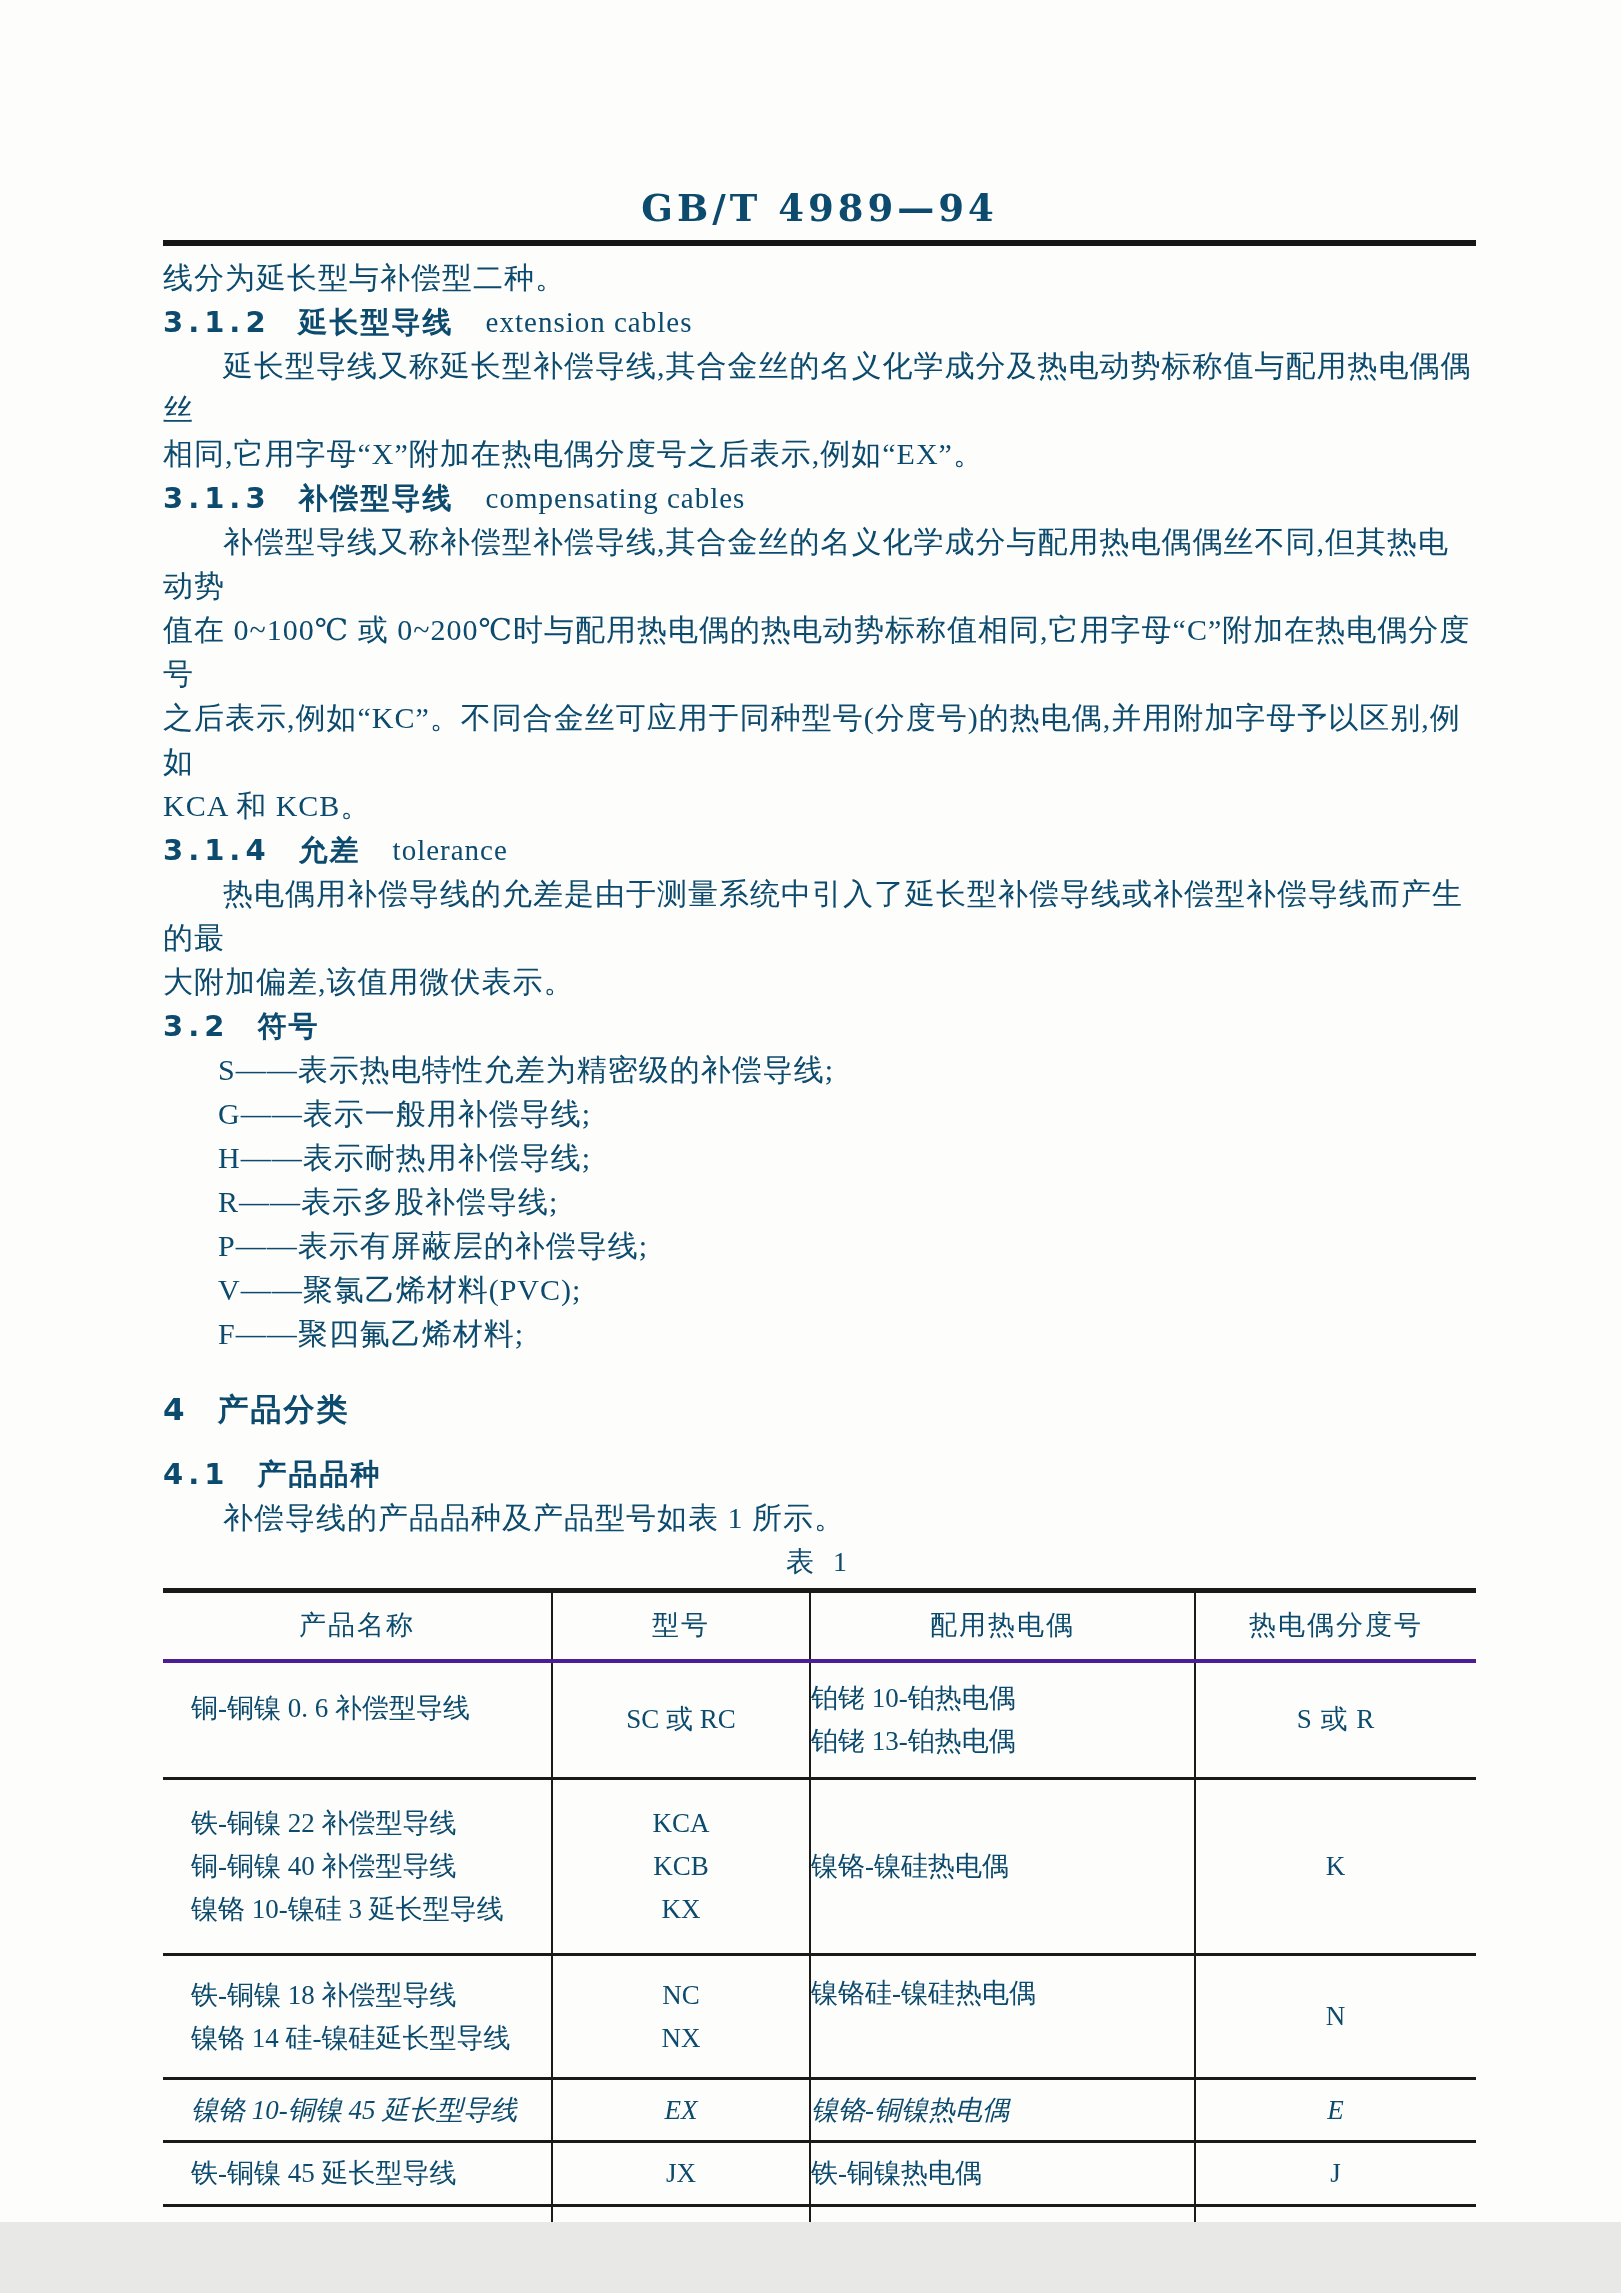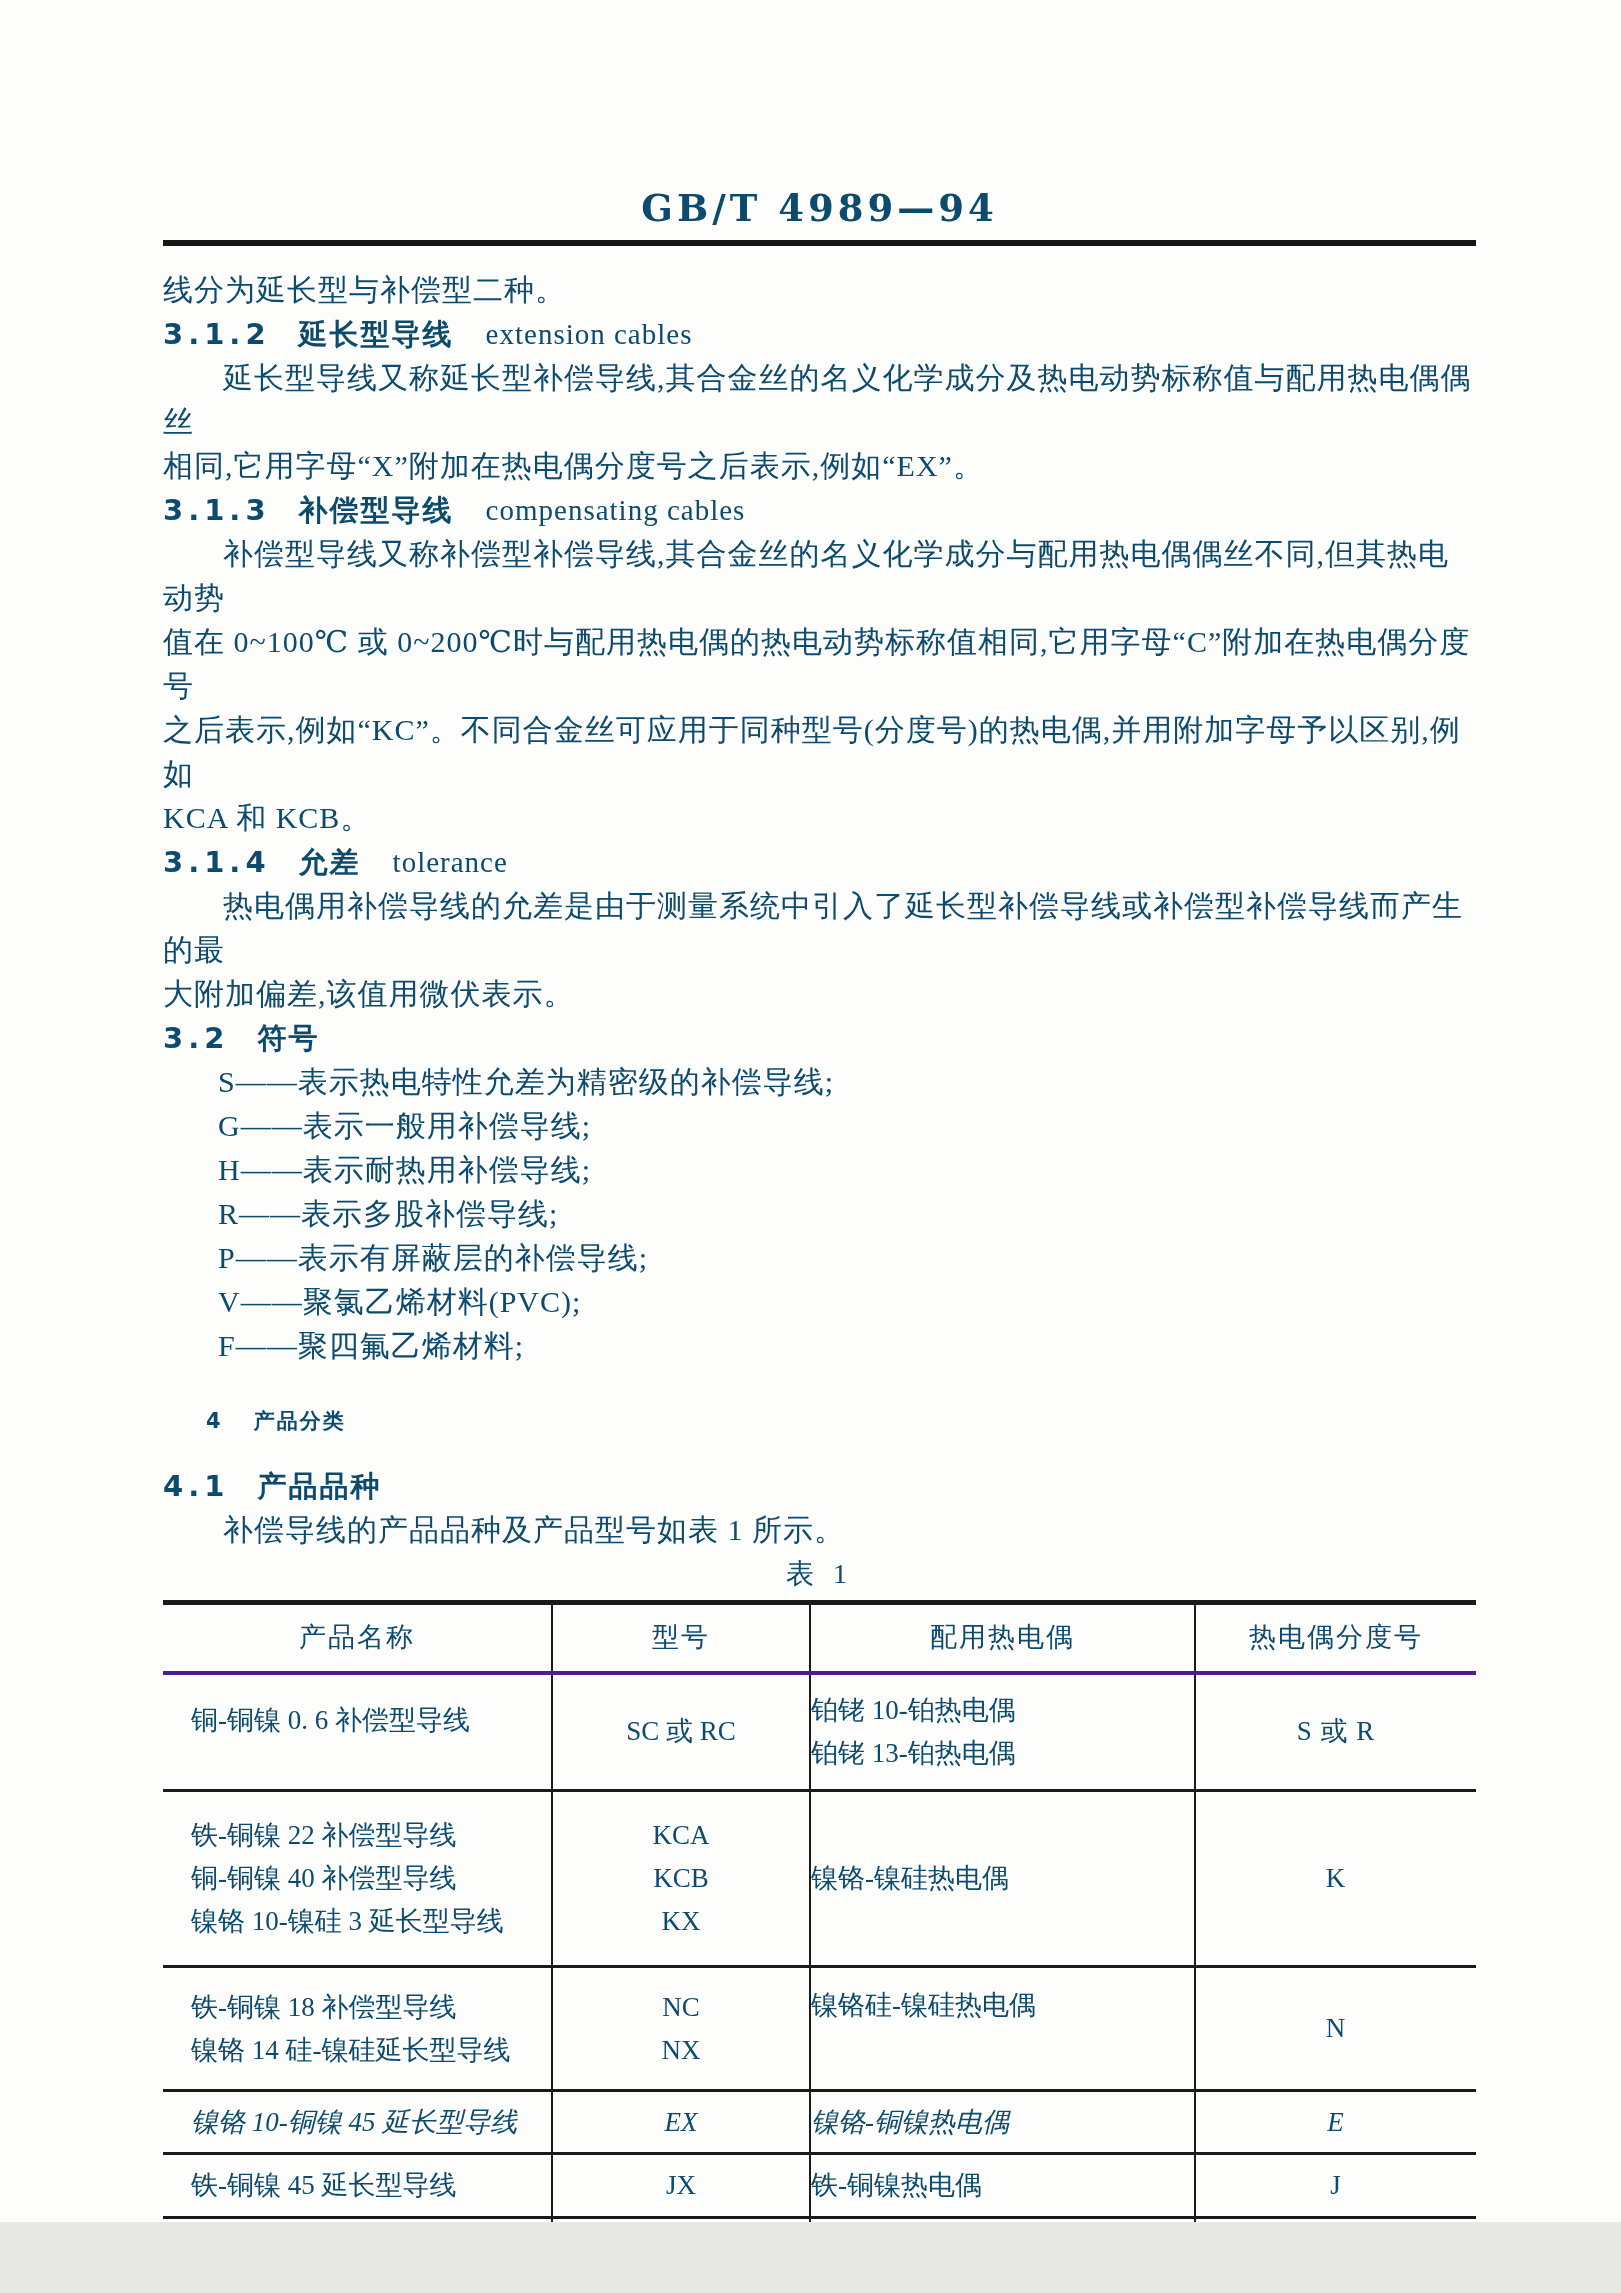--- a/index.html
+++ b/index.html
@@ -26,21 +26,21 @@
     font-size: 37px;
     letter-spacing: 4px;
   }
   .header-rule {
     margin-top: 8px;
     height: 6px;
     background: #161616;
   }
   
   .body-text {
-    margin-top: 22px;
+    margin-top: 10px;
     font-size: 30px;
     line-height: 44px;
     letter-spacing: 1px;
   }
   .line { white-space: pre-line; }
   .para { white-space: pre-line; text-indent: 60px; }
   .heading {
     font-family: "DejaVu Sans", "Liberation Sans", sans-serif;
     font-weight: bold;
     line-height: 44px;
@@ -49,21 +49,21 @@
   .heading .hnum { letter-spacing: 5px; margin-right: 28px; }
   .heading .htitle { letter-spacing: 2px; }
   .heading .hen {
     font-family: "Liberation Serif", "DejaVu Serif", serif;
     font-weight: normal;
     font-size: 29px;
     letter-spacing: 1px;
     margin-left: 32px;
   }
   .symbols .sym-line { padding-left: 55px; line-height: 44px; }
-  .chapter { margin-top: 31px; font-size: 21px; margin-left: 43px; }
+  .chapter { margin-top: 31px; font-size: 31px; }
   .sub-heading { margin-top: 21px; }
   .para-41 { line-height: 44px; font-size: 30px; letter-spacing: 1px; text-indent: 60px; }
   
   .table-caption {
     line-height: 44px;
     text-align: center;
     font-size: 28px;
     letter-spacing: 6px;
   }
   table.product-table {

